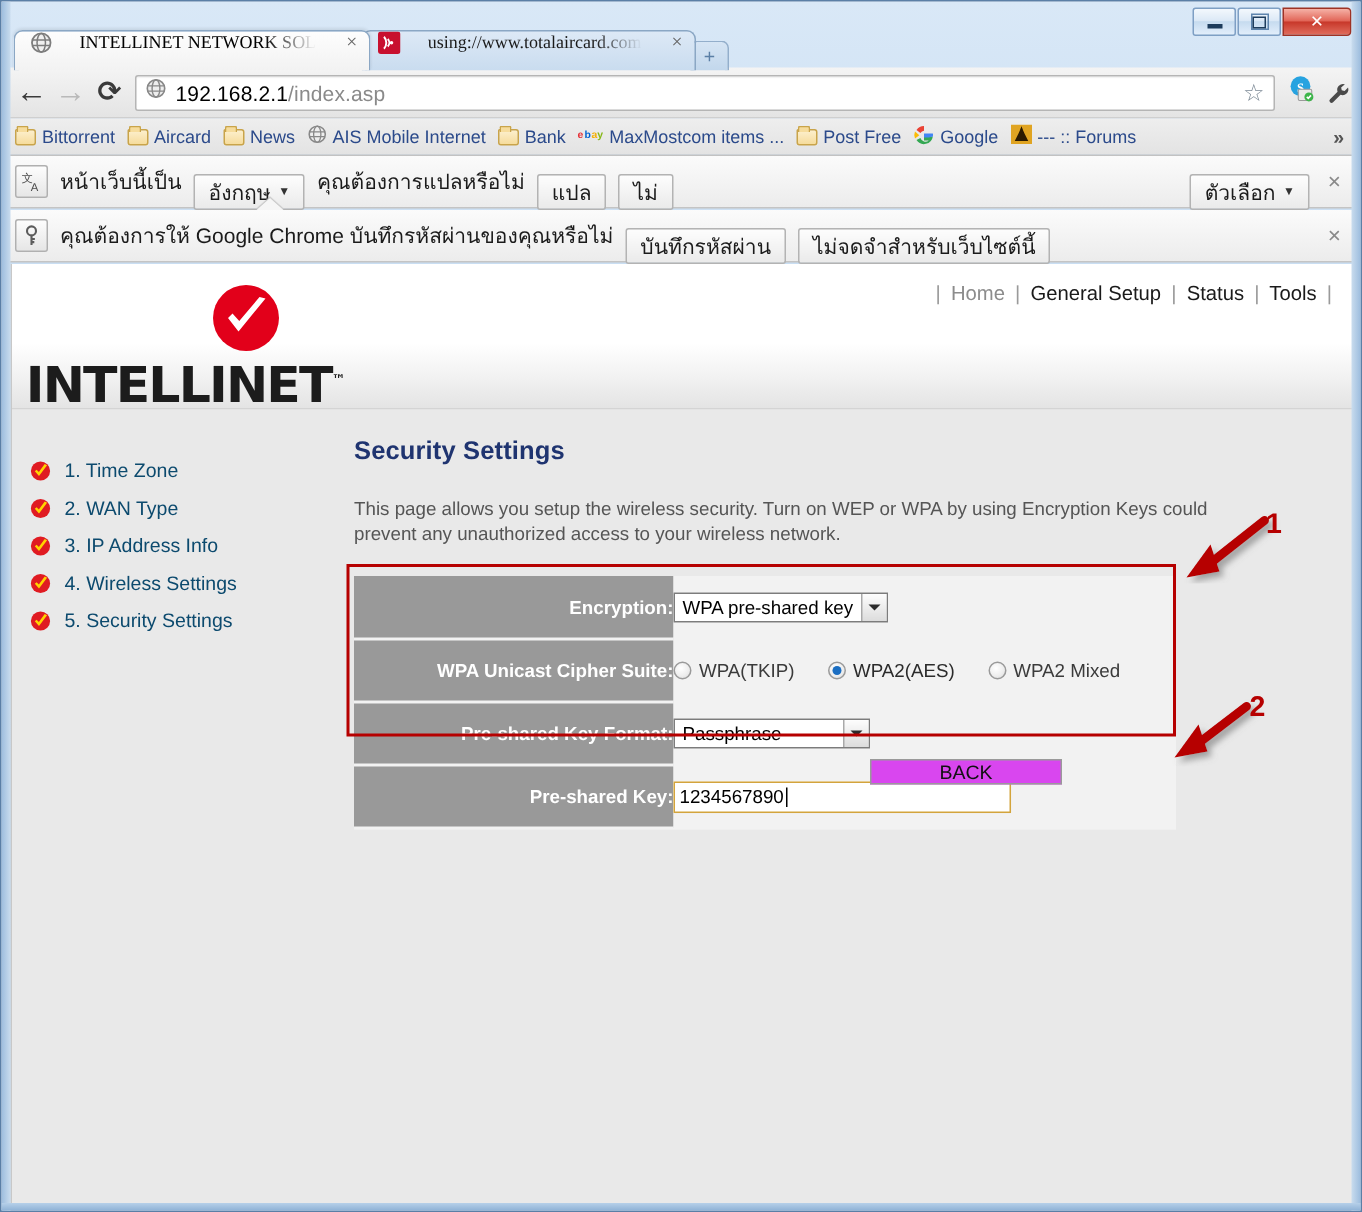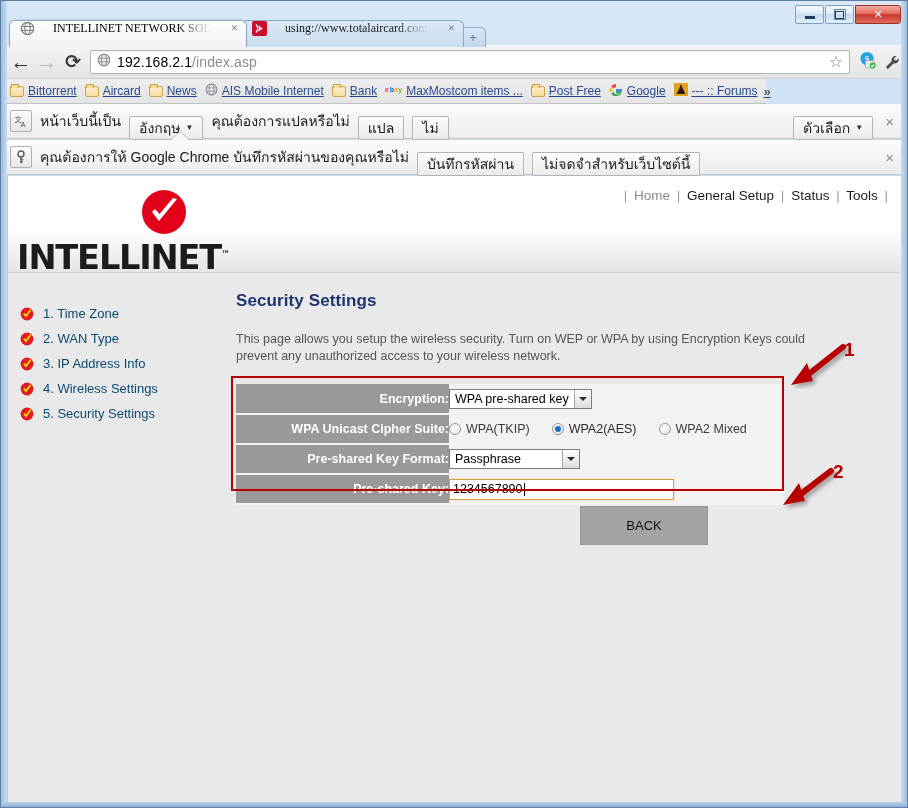--- a/index.html
+++ b/index.html
@@ -105,25 +105,25 @@
   }
   #omnibox .gicon { margin-right: 6px; }
   #urltext { font-size: 14px; color: #000; letter-spacing: .1px; }
   #urltext .dim { color: #8a8a8a; }
   .star { font-size: 16px; color: #7d8a96; }
   #tbicons { display:flex; align-items:center; gap: 7px; padding-left: 4px;}
   .wrench { width: 16px; height: 16px; }
 
   
   #bookmarks {
-    position: absolute; left: 1px; top: 78px; width: 764px; height: 25px;
+    position: absolute; left: 1px; top: 78px; width: 904px; height: 25px;
     background: linear-gradient(to bottom,#eeeeee,#e3e3e3);
     border-bottom: 1px solid #c2c2c2;
     display: flex; align-items: center; padding: 0 6px;
-    font-size: 12px; color: #27408b; text-decoration: underline;
+    font-size: 12px; color: #27408b;
   }
   .bm { display:flex; align-items:center; gap:4px; padding: 0 6px 0 2px; white-space: nowrap;}
   .bm .lbl { color: #2b4a8b; }
   .folder {
     width: 14px; height: 11px; position: relative; flex:0 0 auto;
     background: linear-gradient(to bottom,#fcefcd,#f6dc9c);
     border: 1px solid #c9a44a; border-radius: 1px 2px 2px 2px;
   }
   .folder:before {
     content:''; position:absolute; left:0; top:-3px; width:6px; height:3px;
@@ -227,21 +227,21 @@
     width: 612px; margin-bottom: 19px;
   }
 
   
   #form-wrap { position: relative; width: 548px; }
   #form-highlight {
     position: absolute; left: -5px; top: -8px; width: 553px; height: 115px;
     border: 2px solid #b60000; pointer-events: none; z-index: 5;
   }
   table#settings { border-collapse: collapse; width: 548px; background: #f2f2f2;}
-  table#settings td { padding: 0; height: 30px; vertical-align: middle; }
+  table#settings td { padding: 0; height: 42px; vertical-align: middle; }
   td.lbl {
     width: 213px; background: #999999;
     color: #ffffff; font-weight: bold; font-size: 12.5px;
     text-align: right; padding-right: 9px;
     border-bottom: 2px solid #f2f2f2;
   }
   td.val {
     background: #f2f2f2; padding-left: 6px;
     border-bottom: 2px solid #f2f2f2;
   }
@@ -286,22 +286,22 @@
     font-size: 12.5px; color: #000;
     display: flex; align-items: center; padding: 0 3px;
   }
   .caret { display:inline-block; width:1px; height: 13px; background:#000; margin-left:1px; }
 
   #btnrow {
     position: absolute; left: 344px; top: 122px;
     display: flex; gap: 4px;
   }
   .formbtn {
-    width: 128px; height: 39px;
-    background: #a3a3a3;
+    width: 128px; height: 17px;
+    background: #d946ef;
     border: 1px solid #9a9a9a;
     font-size: 13px; color: #111;
     display: flex; align-items: center; justify-content: center;
   }
 
   
   .annot { position: absolute; z-index: 20; pointer-events: none; }
   .annot .num {
     position: absolute; font-size: 19px; font-weight: bold; color: #b60000;
     font-family: "Liberation Sans", sans-serif;

